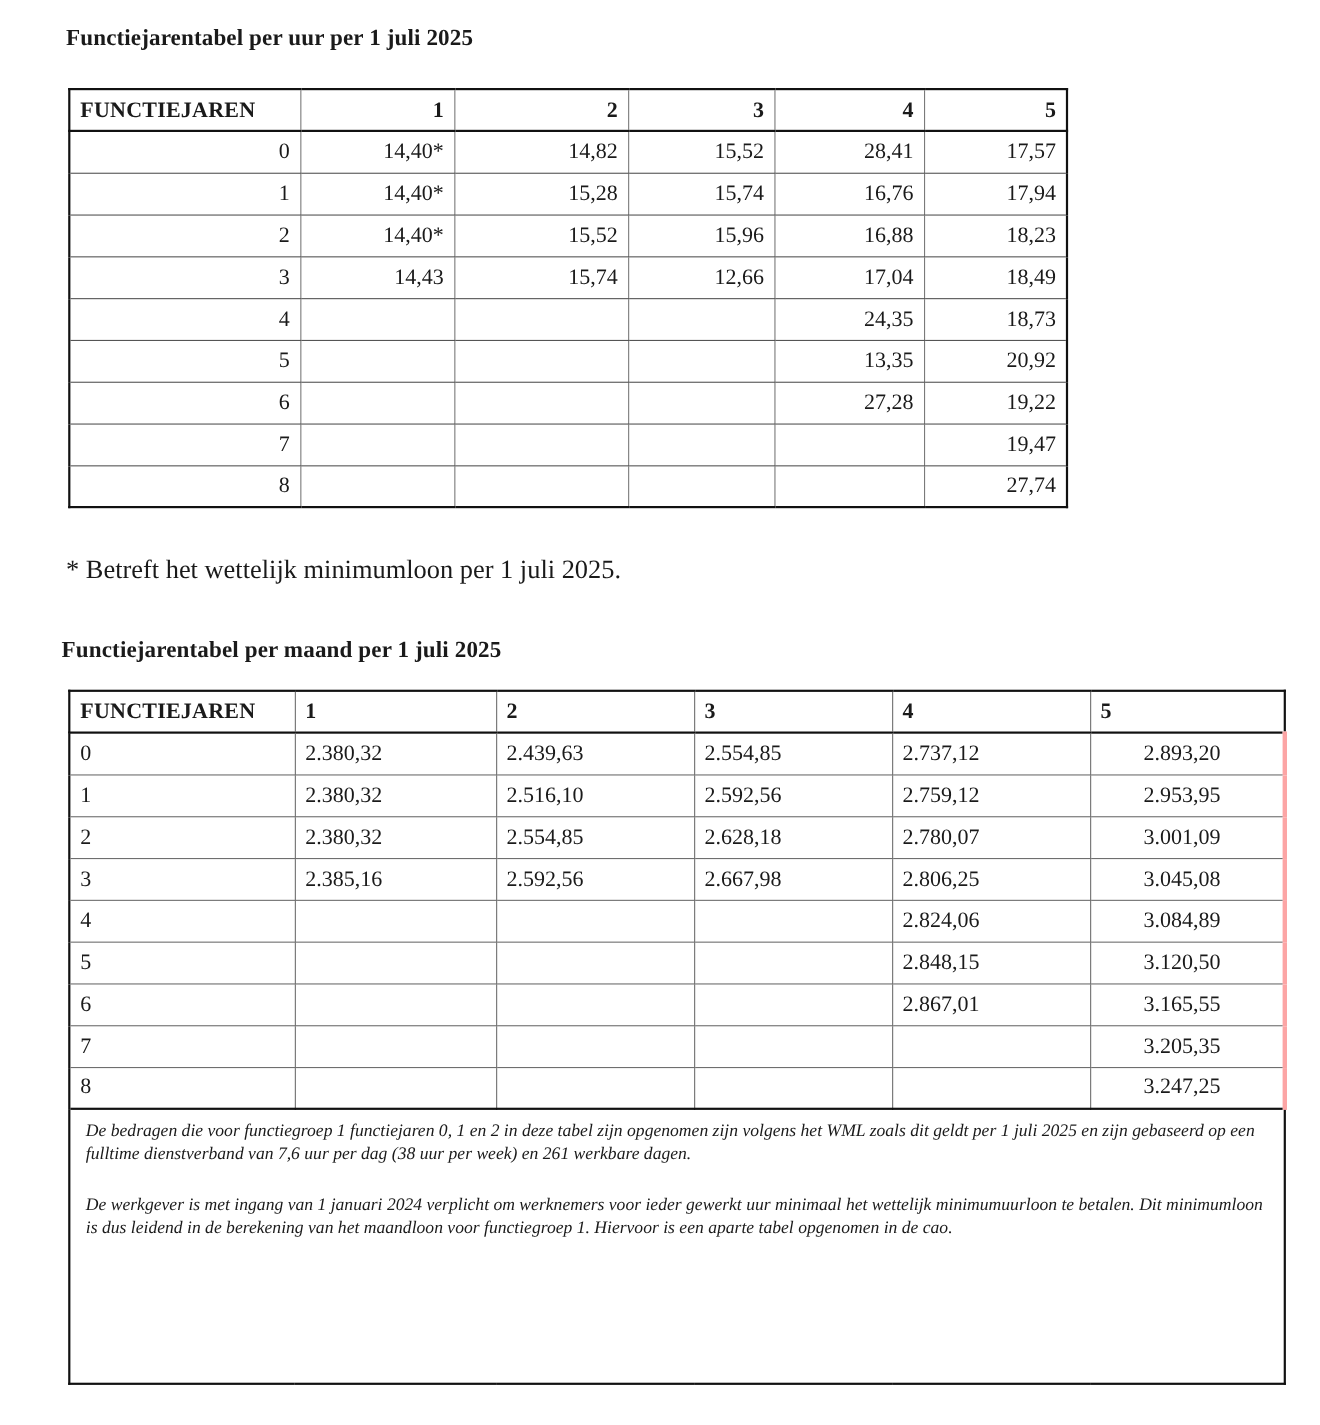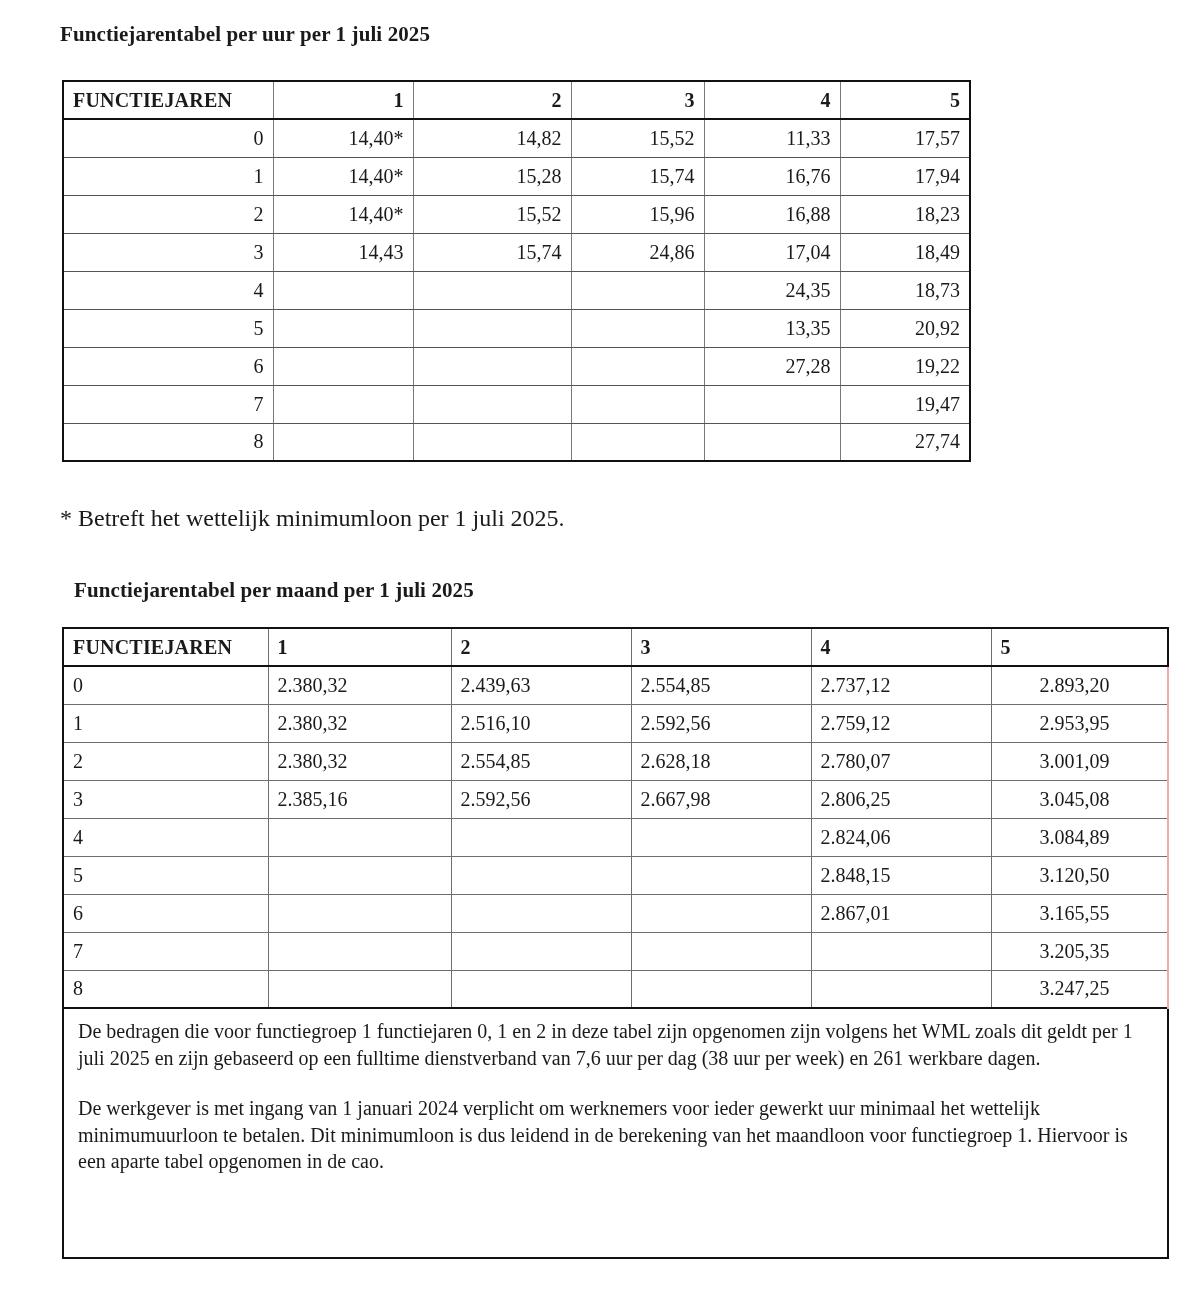--- a/index.html
+++ b/index.html
@@ -27,21 +27,21 @@
     position: absolute;
     left: 60px;
     top: 22px;
     font-size: 21px;
     font-weight: bold;
     letter-spacing: 0.1px;
     white-space: nowrap;
   }
   .heading-month {
     position: absolute;
-    left: 74px;
+    left: 56px;
     top: 578px;
     font-size: 21px;
     font-weight: bold;
     letter-spacing: 0.1px;
     white-space: nowrap;
   }
 
   
   .footnote {
     position: absolute;
@@ -117,40 +117,41 @@
   }
   .table-month thead th {
     font-weight: bold;
     border-top: 2px solid #111;
     border-bottom: 2px solid #111;
     letter-spacing: 0.2px;
   }
   .table-month thead th.hdr-label { border-left: 2px solid #111; }
   .table-month thead th.last-col { border-right: 2px solid #111; }
   .table-month tbody td.col-year { border-left: 2px solid #111; }
-  .table-month tbody td.last-col { border-right: 2px solid #fca5a5; padding-left: 48px; }
+  .table-month tbody td.last-col { border-right: 4px solid #fca5a5; padding-left: 48px; }
   .table-month tr.notes-row td {
     border: 2px solid #111;
     border-top: 2px solid #111;
     height: 250px;
     vertical-align: top;
     padding: 9px 18px 10px 14px;
     text-align: left;
   }
   .table-month col.m0 { width: 205px; }
   .table-month col.m1 { width: 183px; }
   .table-month col.m2 { width: 180px; }
   .table-month col.m3 { width: 180px; }
   .table-month col.m4 { width: 180px; }
   .table-month col.m5 { width: 177px; }
 
   .note-par {
-    font-size: 20px;
+    font-size: 16px;
     line-height: 1.33;
     margin: 0 0 24px 0;
+    font-style: italic;
   }
   .note-par:last-child { margin-bottom: 0; }
 </style>
 </head>
 <body>
 
 <div class="page">
 
   <div class="heading-hour">Functiejarentabel per uur per 1 juli 2025</div>
 
@@ -172,21 +173,21 @@
         <th>4</th>
         <th class="last-col">5</th>
       </tr>
     </thead>
     <tbody>
       <tr>
         <td class="col-year">0</td>
         <td>14,40*</td>
         <td>14,82</td>
         <td>15,52</td>
-        <td>11,33</td>
+        <td>28,41</td>
         <td class="last-col">17,57</td>
       </tr>
       <tr>
         <td class="col-year">1</td>
         <td>14,40*</td>
         <td>15,28</td>
         <td>15,74</td>
         <td>16,76</td>
         <td class="last-col">17,94</td>
       </tr>
@@ -195,21 +196,21 @@
         <td>14,40*</td>
         <td>15,52</td>
         <td>15,96</td>
         <td>16,88</td>
         <td class="last-col">18,23</td>
       </tr>
       <tr>
         <td class="col-year">3</td>
         <td>14,43</td>
         <td>15,74</td>
-        <td>24,86</td>
+        <td>12,66</td>
         <td>17,04</td>
         <td class="last-col">18,49</td>
       </tr>
       <tr>
         <td class="col-year">4</td>
         <td></td>
         <td></td>
         <td></td>
         <td>24,35</td>
         <td class="last-col">18,73</td>

